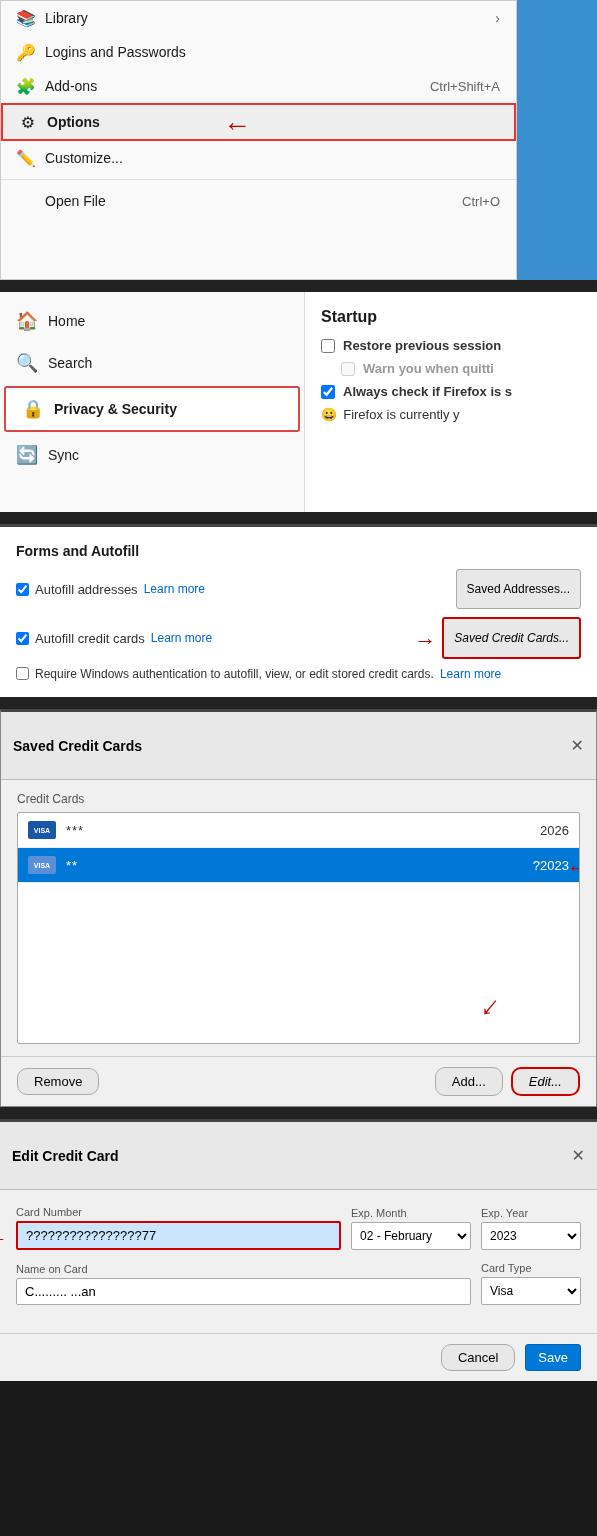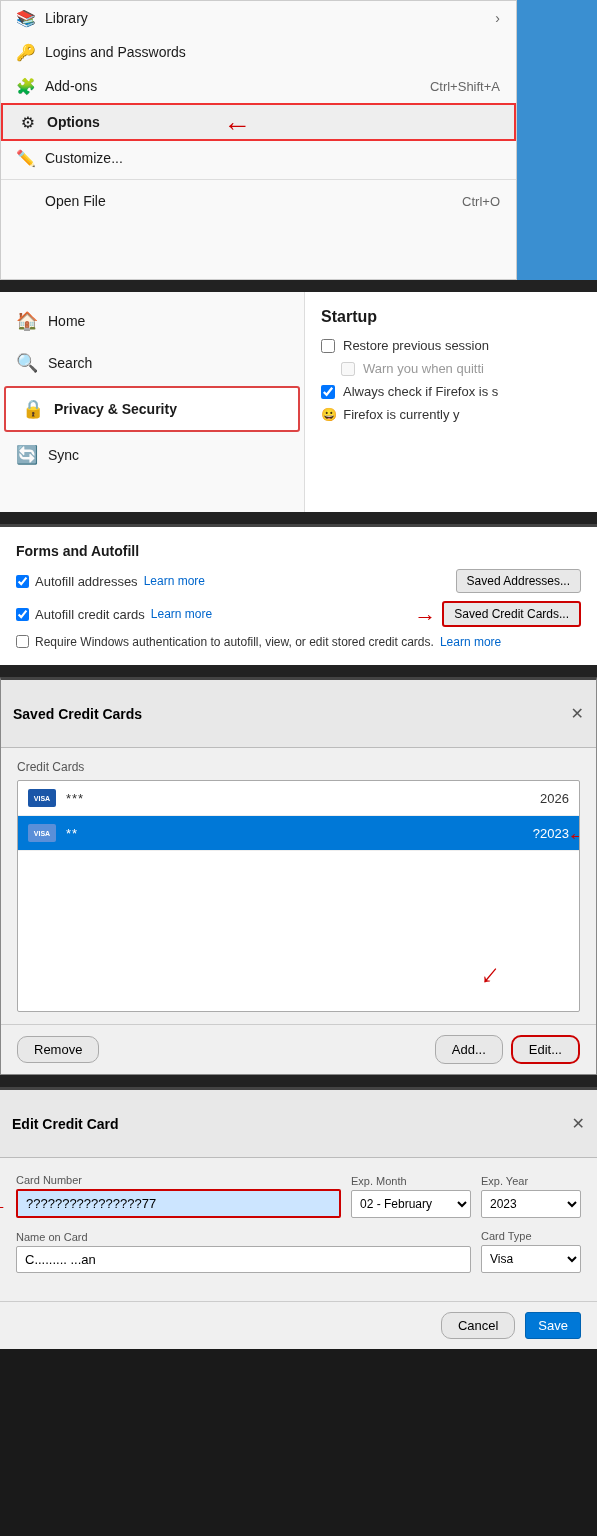--- a/index.html
+++ b/index.html
@@ -102,21 +102,21 @@
       margin-bottom: 12px;
       color: #1a1a1a;
     }
     .startup-row {
       display: flex;
       align-items: center;
       gap: 8px;
       margin-bottom: 8px;
     }
     .startup-row input[type=checkbox] { width: 14px; height: 14px; }
-    .startup-row label { font-size: 13px; color: #333; }
+    .startup-row label { font-size: 13px; color: #333; font-weight: bold; }
     .startup-row label.dimmed { color: #999; }
     .firefox-status {
       display: flex;
       align-items: center;
       gap: 6px;
       font-size: 13px;
       color: #333;
     }
 
     
@@ -141,21 +141,21 @@
       display: flex;
       align-items: center;
       gap: 6px;
       font-size: 13px;
       color: #333;
     }
     .autofill-left a { color: #0066cc; text-decoration: none; font-size: 12px; }
     .autofill-btn {
       background: #e8e8e8;
       border: 1px solid #aaa;
-      padding: 4px 10px;
+      padding: 12px 10px;
       font-size: 12px;
       cursor: pointer;
       border-radius: 3px;
       white-space: nowrap;
     }
     .windows-auth-row {
       display: flex;
       align-items: flex-start;
       gap: 6px;
       font-size: 12px;
@@ -263,20 +263,21 @@
       background: #0078d7;
       border: 1px solid #0062b1;
       color: white;
       padding: 5px 12px;
       font-size: 13px;
       cursor: pointer;
       border-radius: 3px;
     }
     .btn-highlighted {
       border: 2px solid #cc0000 !important;
+      font-style: italic;
     }
 
     
     .section-edit-dialog {
       background: #f0f0f0;
       border-top: 3px solid #444;
     }
     .edit-dialog-body {
       padding: 16px;
     }

